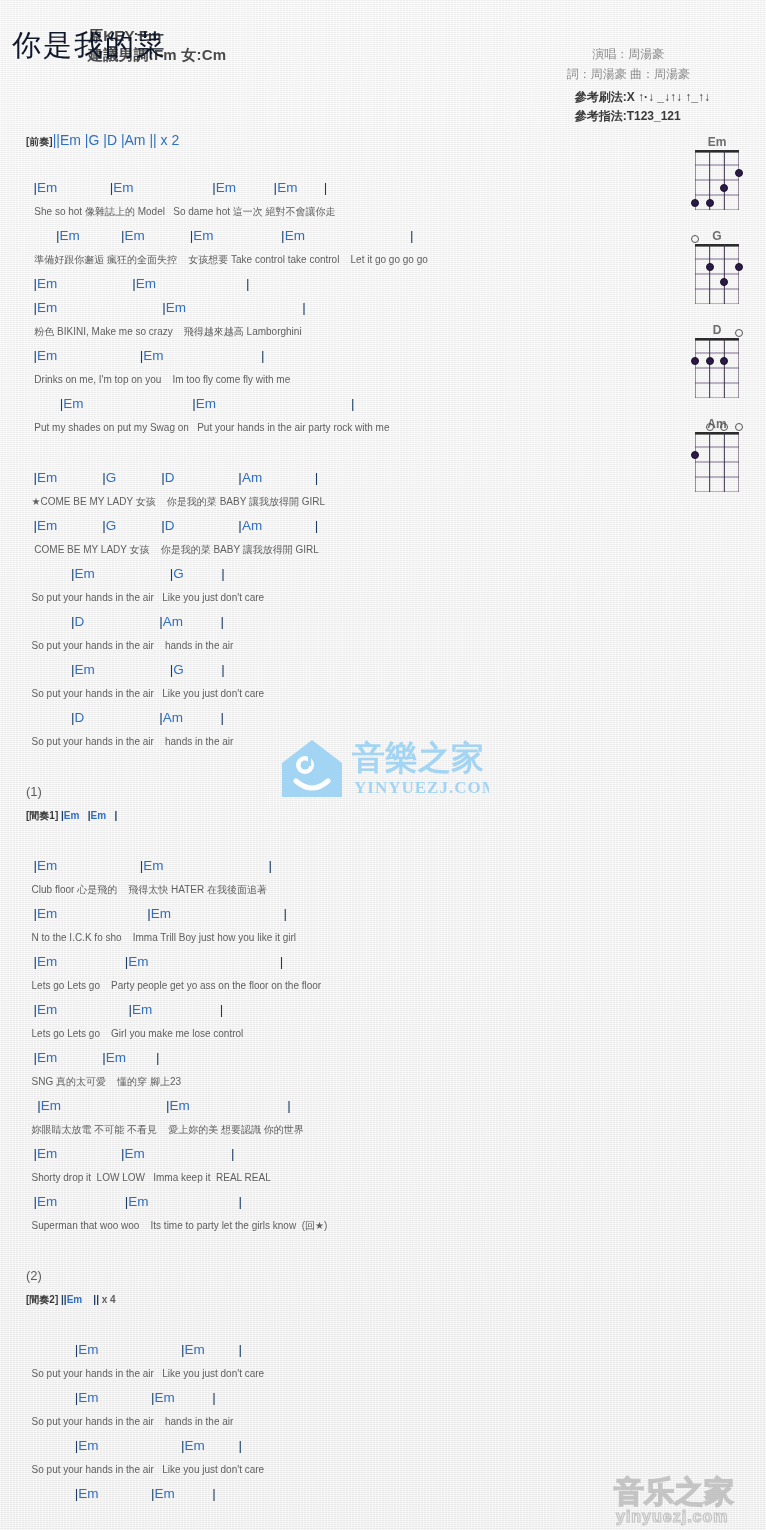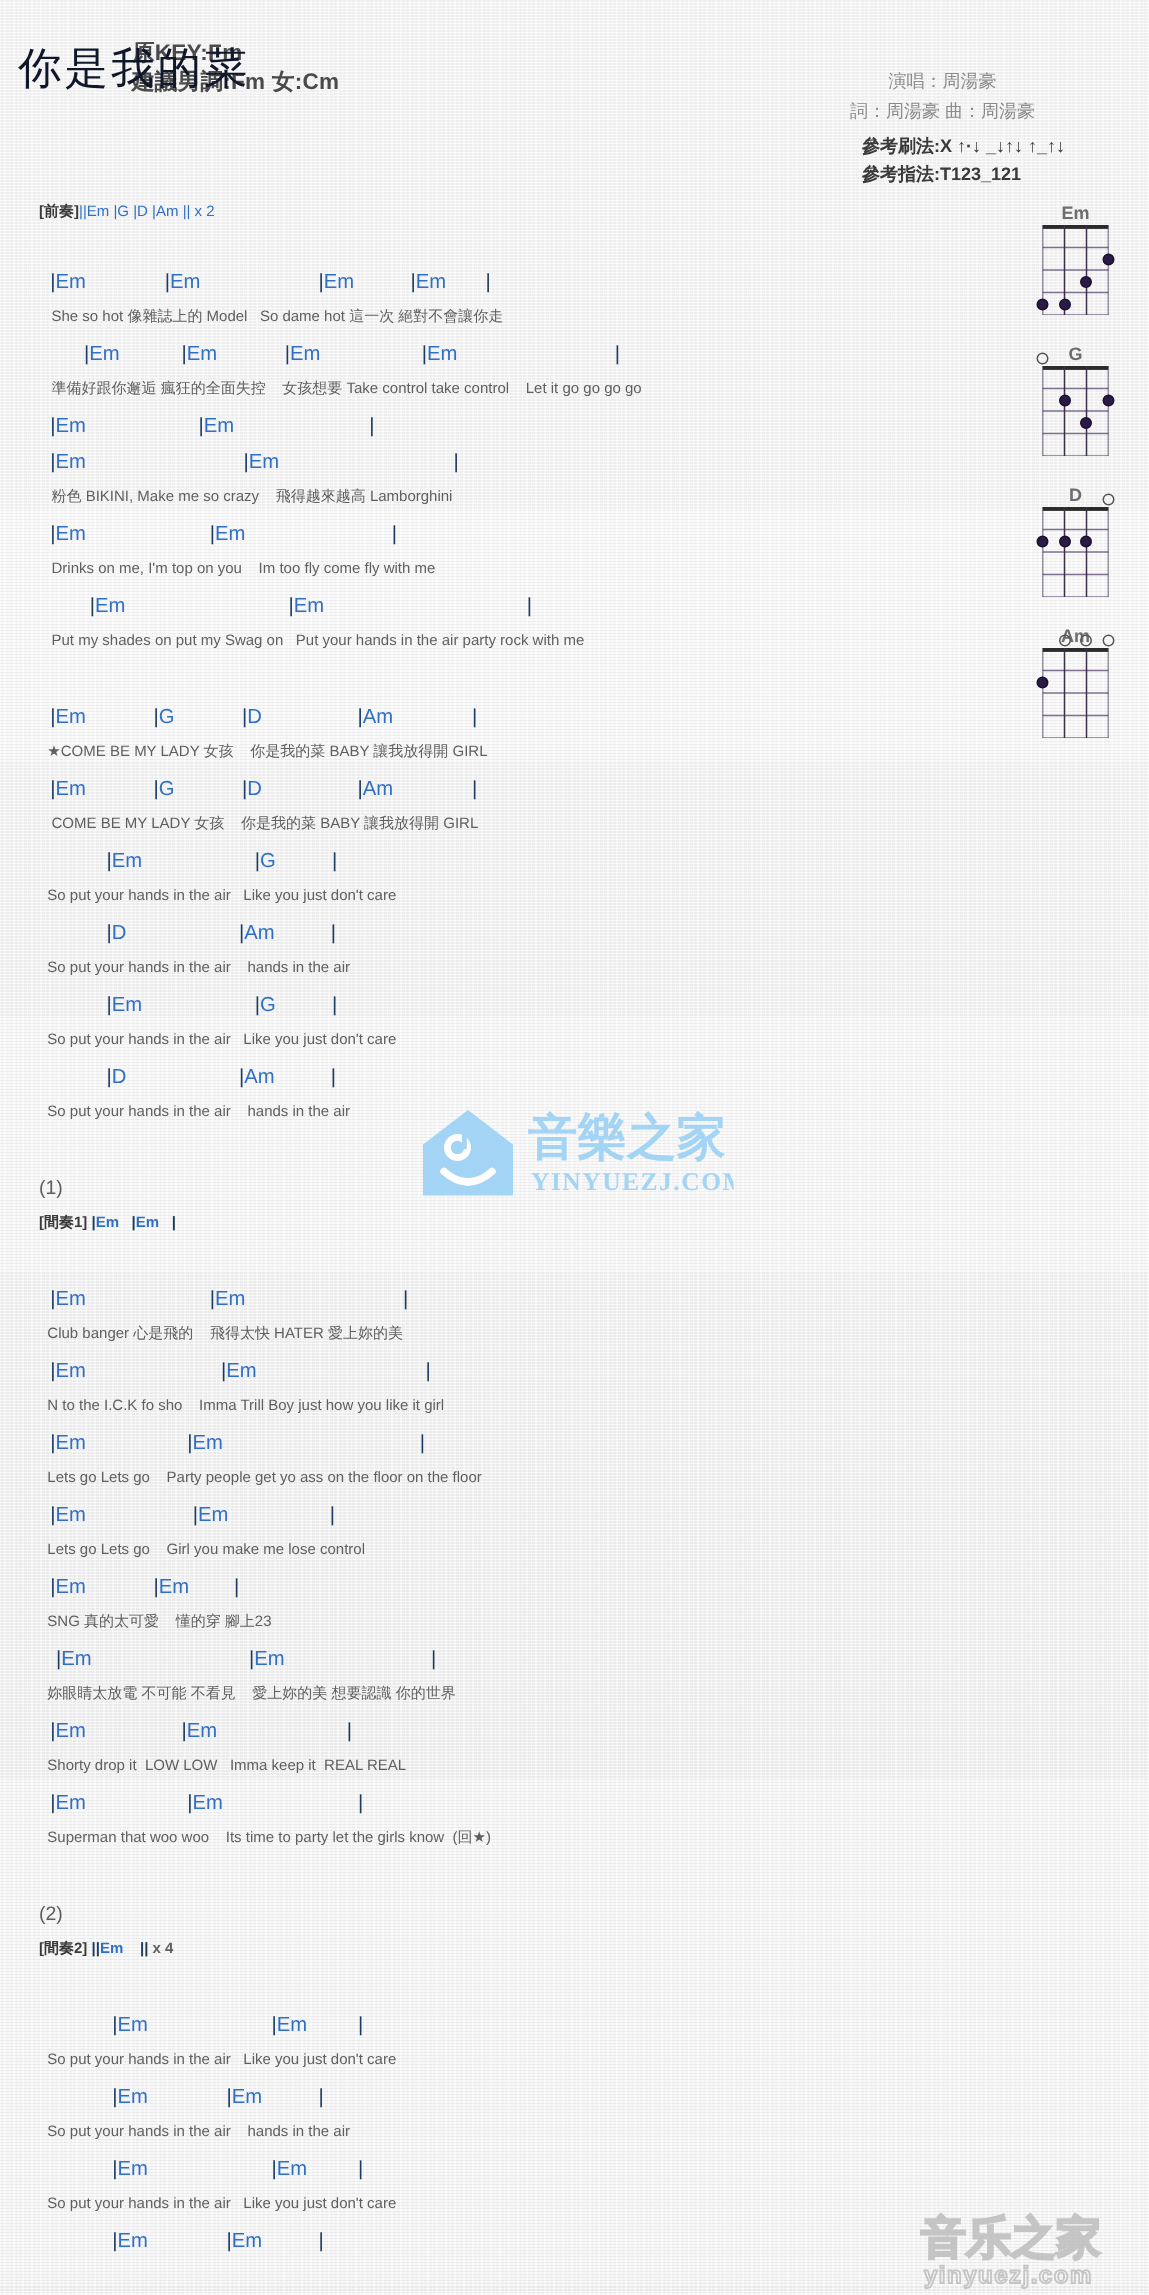--- a/index.html
+++ b/index.html
@@ -212,21 +212,21 @@
       <div>詞：周湯豪  曲：周湯豪</div>
     </div>
 
     <div class="strum-block">
       <div>參考刷法:X ↑·↓ _↓↑↓ ↑_↑↓</div>
       <div>參考指法:T123_121</div>
     </div>
   </div>
 
   <div style="padding-left:26px;">
-    <span class="line meta" style="display:inline; height:auto;">[前奏]</span><span class="chord" style="font-size:10px;">||Em  |G  |D  |Am  || x 2</span>
+    <span class="line meta" style="display:inline; height:auto;">[前奏]</span><span class="chord" style="font-size:14px;">||Em  |G  |D  |Am  || x 2</span>
   </div>
 
   <div class="diagrams">
       <div class="diagram">
         <div class="dg-name">Em</div>
         <div class="grid-wrap">
           <div class="opens"></div>
           <svg class="grid" width="44" height="60">
             <rect x="0" y="0" width="44" height="2.6" fill="#2b2b2b"></rect>
             <line x1="0" x2="44" y1="15" y2="15" stroke="#7e6f8e" stroke-width="1"></line>
@@ -335,21 +335,21 @@
       <div class="line lyric">  So put your hands in the air    hands in the air</div>
       <div class="line chordline">            <span class="bar">|</span>Em                    <span class="bar">|</span>G          <span class="bar">|</span></div>
       <div class="line lyric">  So put your hands in the air   Like you just don't care</div>
       <div class="line chordline">            <span class="bar">|</span>D                    <span class="bar">|</span>Am          <span class="bar">|</span></div>
       <div class="line lyric">  So put your hands in the air    hands in the air</div>
       <div class="line bigspacer"></div>
       <div class="line sect-num">(1)</div>
       <div class="line lyric meta"><span class="meta">[間奏1]</span><span class="chord"> <span class="bar">|</span>Em   <span class="bar">|</span>Em   <span class="bar">|</span></span></div>
       <div class="line bigspacer"></div>
       <div class="line chordline">  <span class="bar">|</span>Em                      <span class="bar">|</span>Em                            <span class="bar">|</span></div>
-      <div class="line lyric">  Club banger 心是飛的    飛得太快 HATER 愛上妳的美</div>
+      <div class="line lyric">  Club floor 心是飛的    飛得太快 HATER 在我後面追著</div>
       <div class="line chordline">  <span class="bar">|</span>Em                        <span class="bar">|</span>Em                              <span class="bar">|</span></div>
       <div class="line lyric">  N to the I.C.K fo sho    Imma Trill Boy just how you like it girl</div>
       <div class="line chordline">  <span class="bar">|</span>Em                  <span class="bar">|</span>Em                                   <span class="bar">|</span></div>
       <div class="line lyric">  Lets go Lets go    Party people get yo ass on the floor on the floor</div>
       <div class="line chordline">  <span class="bar">|</span>Em                   <span class="bar">|</span>Em                  <span class="bar">|</span></div>
       <div class="line lyric">  Lets go Lets go    Girl you make me lose control</div>
       <div class="line chordline">  <span class="bar">|</span>Em            <span class="bar">|</span>Em        <span class="bar">|</span></div>
       <div class="line lyric">  SNG 真的太可愛    懂的穿 腳上23</div>
       <div class="line chordline">   <span class="bar">|</span>Em                            <span class="bar">|</span>Em                          <span class="bar">|</span></div>
       <div class="line lyric">  妳眼睛太放電 不可能 不看見    愛上妳的美 想要認識 你的世界</div>

